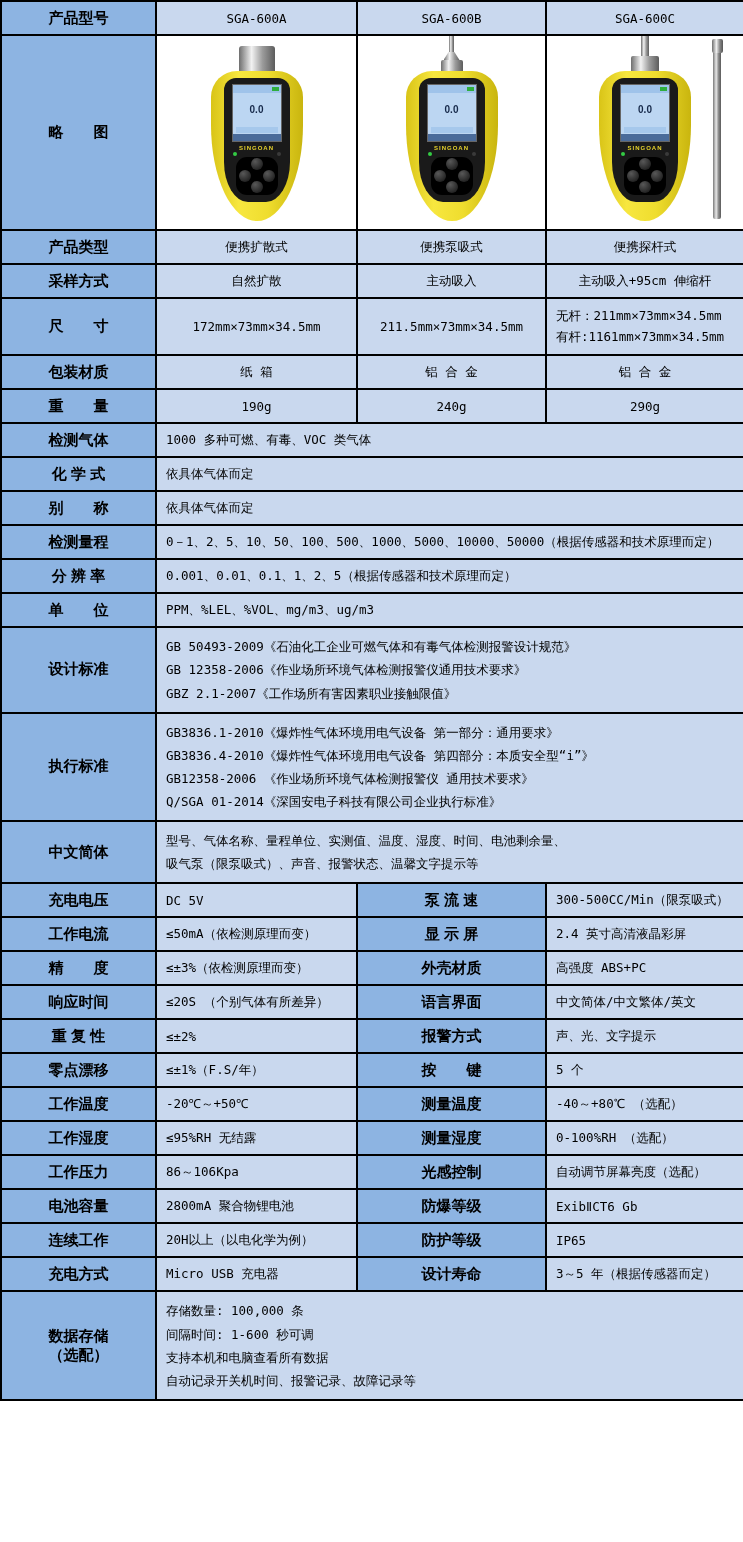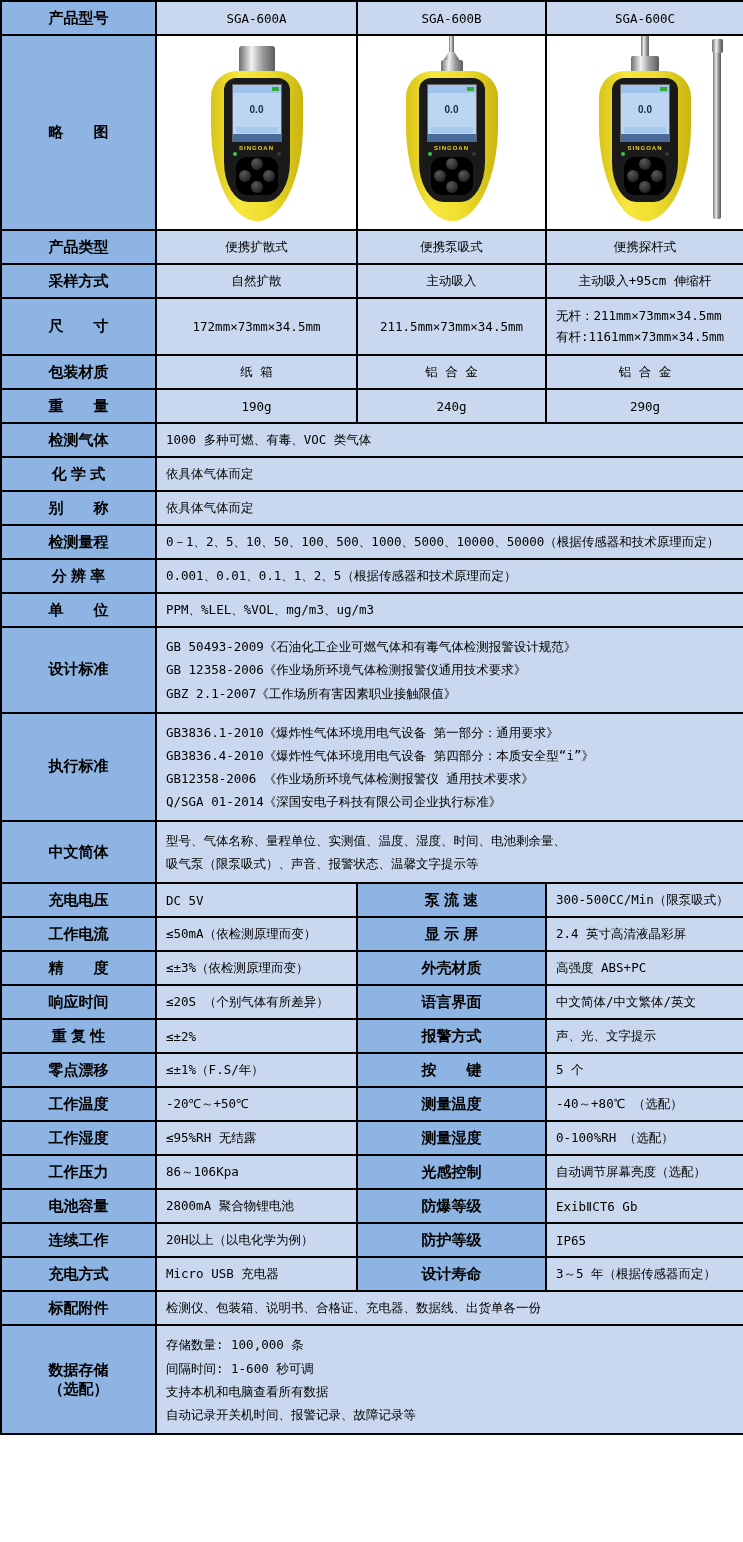--- a/index.html
+++ b/index.html
@@ -376,24 +376,20 @@
     <th class="lbl">防护等级</th>
     <td class="val">IP65</td>
   </tr>
   <tr class="h-std">
     <th class="lbl">充电方式</th>
     <td class="val">Micro USB 充电器</td>
     <th class="lbl">设计寿命</th>
     <td class="val">3～5 年（根据传感器而定）</td>
   </tr>
 
-  <tr class="h-std">
-    <th class="lbl">标配附件</th>
-    <td class="val" colspan="3">检测仪、包装箱、说明书、合格证、充电器、数据线、出货单各一份</td>
-  </tr>
 
   <tr class="h-store">
     <th class="lbl">
       <div>数据存储</div>
       <div>（选配）</div>
     </th>
     <td class="val" colspan="3">
       <div class="line">存储数量: 100,000 条</div>
       <div class="line">间隔时间: 1-600 秒可调</div>
       <div class="line">支持本机和电脑查看所有数据</div>

